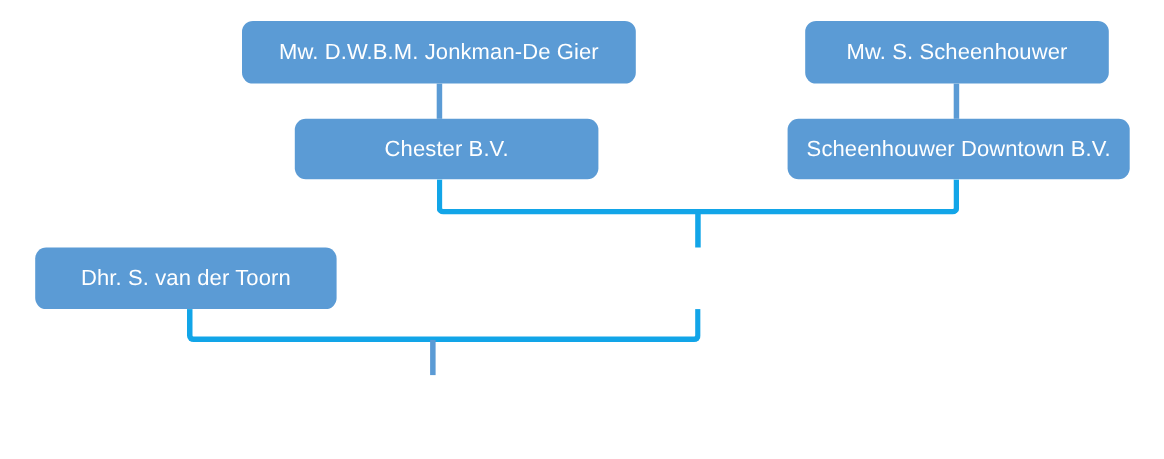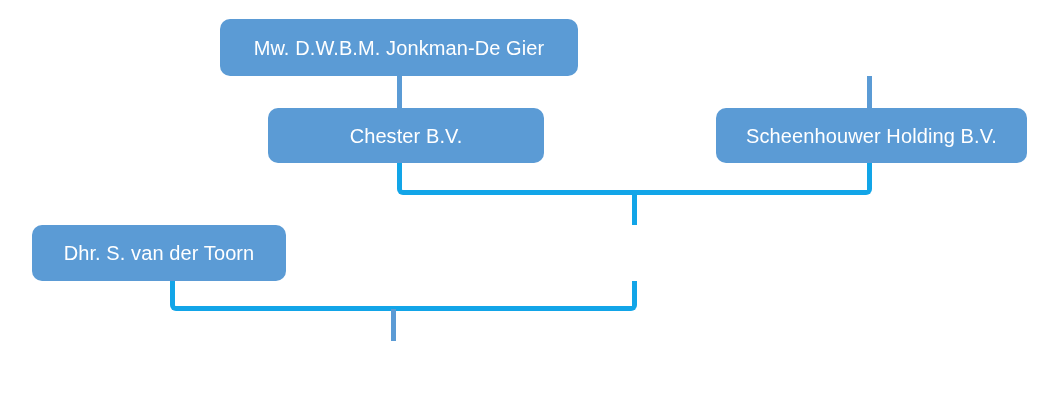--- a/index.html
+++ b/index.html
@@ -59,30 +59,33 @@
 </style>
 </head>
 <body>
 
 <div id="canvas">
 
   <div class="node" style="left:220px; top:19px; width:358px; height:57px;">
     <span>Mw. D.W.B.M. Jonkman-De Gier</span>
   </div>
 
+  <div class="node" style="left:732px; top:19px; width:276px; height:57px;">
+    <span>Mw. S. Scheenhouwer</span>
+  </div>
 
   <div class="node" style="left:268px; top:108px; width:276px; height:55px;">
     <span>Chester B.V.</span>
   </div>
 
   <div class="node" style="left:716px; top:108px; width:311px; height:55px;">
-    <span>Scheenhouwer Holding B.V.</span>
+    <span>Scheenhouwer Downtown B.V.</span>
   </div>
 
-  <div class="node" style="left:32px; top:225px; width:254px; height:56px;">
+  <div class="node" style="left:32px; top:225px; width:274px; height:56px;">
     <span>Dhr. S. van der Toorn</span>
   </div>
 
 
 
   <div class="stub" style="left:397px; top:76px; height:32px;"></div>
 
   <div class="stub" style="left:867px; top:76px; height:32px;"></div>
 
   <div class="bracket" style="left:397px; top:163px; width:475px; height:32px;"></div>

